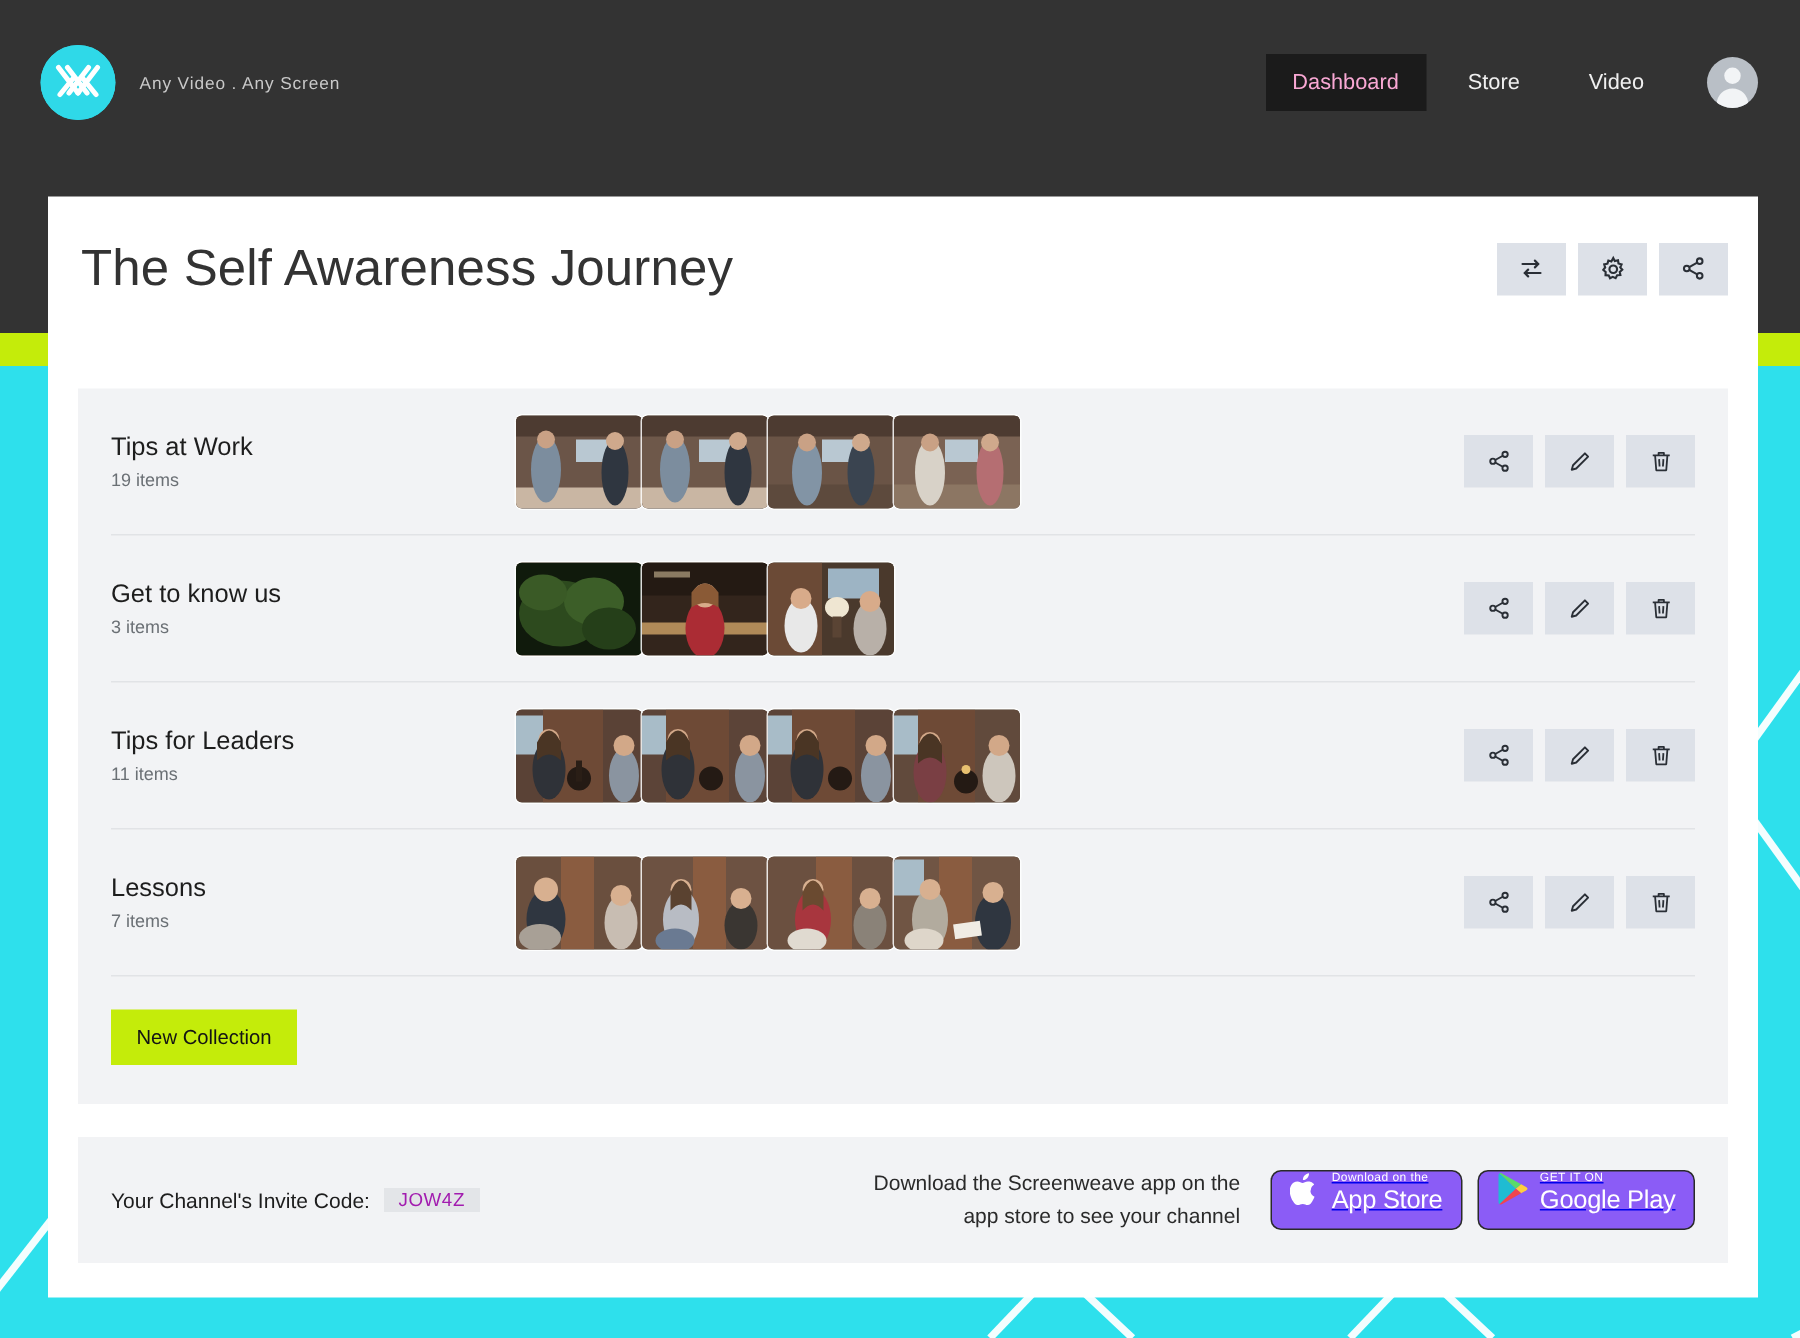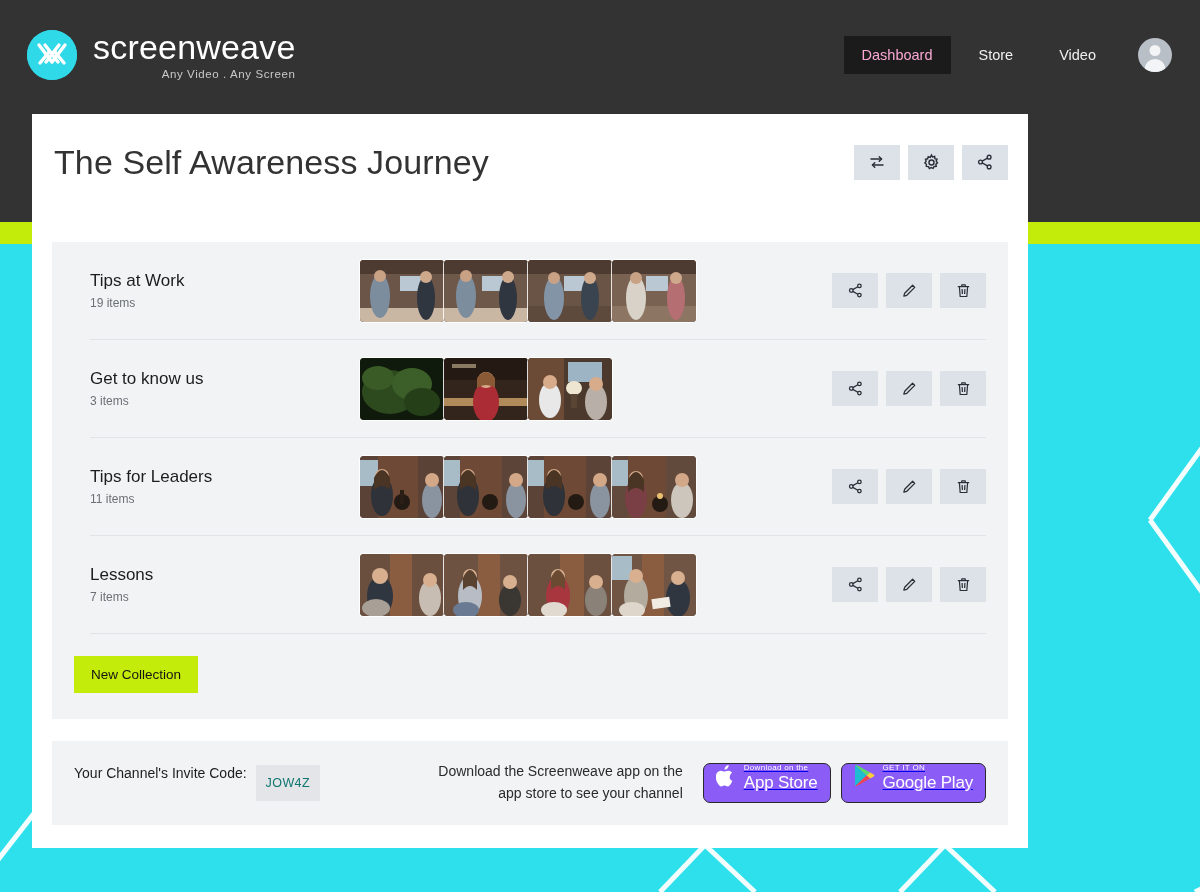--- a/index.html
+++ b/index.html
@@ -11,22 +11,22 @@
   body { position: relative; background: #2ee0ec; }
 
   
   .bg-cyan { position: absolute; inset: 0; background: #2ee0ec; }
   .bg-dark-band { position: absolute; left: 0; top: 0; width: 1200px; height: 222px; background: #333333; }
   .bg-lime-band { position: absolute; left: 0; top: 222px; width: 1200px; height: 22px; background: #c4ec0a; }
   .bg-lines { position: absolute; inset: 0; }
 
   
   .sheet {
-    position: absolute; left: 32px; top: 114px;
-    width: 996px; height: 734px;
+    position: absolute; left: 32px; top: 131px;
+    width: 1140px; height: 734px;
     background: #ffffff;
   }
 
   
   .topnav {
     position: absolute; left: 0; top: 0; width: 1200px; height: 110px;
     display: flex; align-items: center; z-index: 5;
   }
   .brand { display: flex; align-items: center; margin-left: 27px; }
   .brand-mark {
@@ -79,21 +79,21 @@
   }
   .icon-btn svg { display: block; }
 
   
   .panel {
     margin: 32px 20px 0 20px; background: #f2f3f5;
     padding: 0 22px;
   }
   .row {
     display: flex; align-items: center; min-height: 98px;
-    border-bottom: 1px solid #e1e3e6; position: relative; margin-left: 16px;
+    border-bottom: 1px solid #e1e3e6; position: relative;
   }
   .row-info { width: 270px; flex: none; }
   .row-title { font-size: 17px; color: #1d1d1d; font-weight: 400; }
   .row-count { font-size: 12px; color: #6b7075; margin-top: 5px; }
   .thumbs { display: flex; align-items: center; }
   .thumb {
     width: 84px; height: 62px; overflow: hidden; position: relative;
     border-radius: 4px; box-shadow: 0 0 0 1px rgba(255,255,255,.85);
     background: #5a4a3c;
   }
@@ -107,22 +107,22 @@
     font-family: "Liberation Sans", sans-serif;
   }
 
   
   .footer {
     margin: 22px 20px 0 20px; background: #f2f3f5;
     height: 84px; display: flex; align-items: center; padding: 0 22px;
   }
   .invite { display: flex; align-items: flex-start; font-size: 14px; color: #1d1d1d; }
   .invite-code {
-    background: #e3e5e8; padding: 11px 10px; margin-left: 9px;
-    font-size: 12.5px; color: #0f766e; letter-spacing: .4px;
+    background: #e3e5e8; padding: 1px 10px; margin-left: 9px;
+    font-size: 12.5px; color: #a21caf; letter-spacing: .4px;
   }
   .store-wrap { margin-left: auto; display: flex; align-items: center; gap: 20px; }
   .dl-text { font-size: 14px; color: #2a2a2a; text-align: right; line-height: 1.55; }
   .badges { display: flex; gap: 10px; }
   .badge {
     background: #8b5cf6; border-radius: 7px; height: 40px;
     display: flex; align-items: flex-start; padding: 0 12px; gap: 8px;
     cursor: pointer; border: 1px solid #2a2a2a;
   }
   .badge-txt { color: #ffffff; line-height: 1; }
@@ -158,21 +158,20 @@
           <path d="M 12 15 L 25 32"></path>
           <path d="M 18 15 L 31 32"></path>
           <path d="M 38 15 L 25 32"></path>
           <path d="M 32 15 L 19 32"></path>
           <path d="M 13 33 L 22 22"></path>
           <path d="M 37 33 L 28 22"></path>
         </g>
       </svg>
     </div>
     <div class="brand-text">
-      <div class="brand-name">screenweave</div>
       <div class="brand-tag">Any Video . Any Screen</div>
     </div>
   </div>
 
   <div class="navlinks">
     <a class="navlink active" href="#">Dashboard</a>
     <a class="navlink" href="#">Store</a>
     <a class="navlink" href="#">Video</a>
     <div class="avatar"></div>
   </div>

